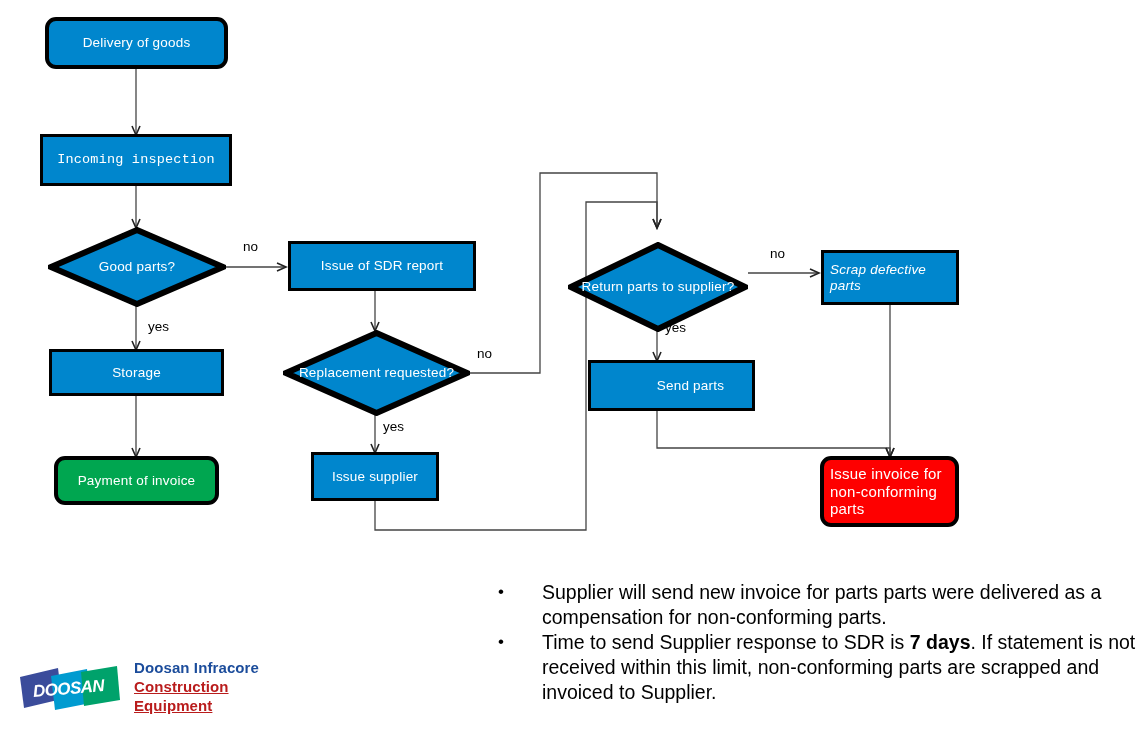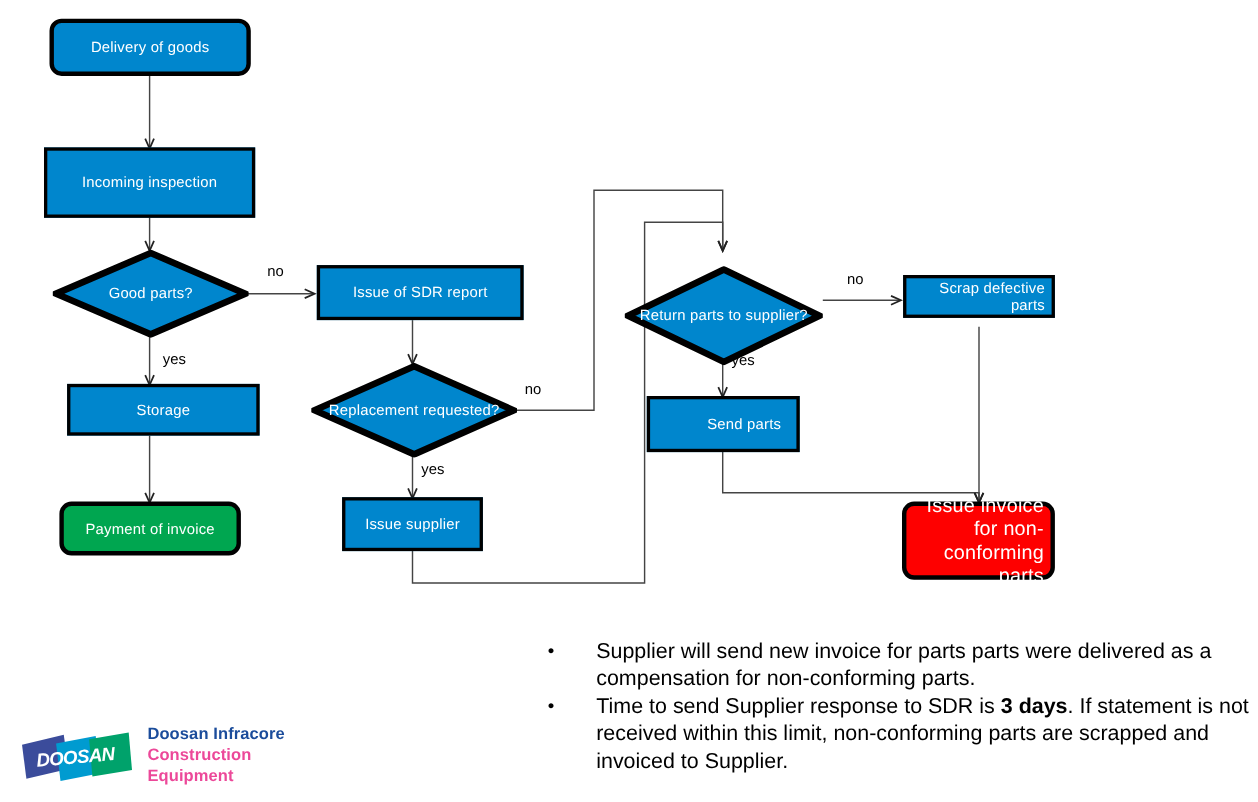--- a/index.html
+++ b/index.html
@@ -22,21 +22,21 @@
     top: 0;
     width: 1144px;
     height: 729px;
   }
   .node {
     position: absolute;
     box-sizing: border-box;
     display: flex;
     align-items: center;
     justify-content: center;
-    text-align: right;
+    text-align: left;
     color: #ffffff;
     font-size: 13.5px;
     line-height: 1.18;
     letter-spacing: 0.2px;
     z-index: 3;
   }
   .node-proc {
     background: #0086CD;
     border: 3.5px solid #000000;
   }
@@ -118,21 +118,21 @@
     flex: 0 0 102px;
   }
   #logo-text {
     margin-left: 14px;
     font-size: 15px;
     font-weight: bold;
     line-height: 1.25;
     color: #1B4C9B;
     letter-spacing: 0.1px;
   }
-  #logo-text .l2 { color: #ec4899; }
+  #logo-text .l2 { color: #b91c1c; text-decoration: underline; }
 </style>
 </head>
 <body>
 
 <svg id="flow-canvas" viewBox="0 0 1144 729" xmlns="http://www.w3.org/2000/svg">
   <defs>
     <marker id="arrow" markerWidth="12" markerHeight="12" refX="9" refY="5" orient="auto" markerUnits="userSpaceOnUse">
       <path d="M1,1 L10,5 L1,9" fill="none" stroke="#222222" stroke-width="1.6"></path>
     </marker>
   </defs>
@@ -163,32 +163,32 @@
     <path d="M890,297 L890,456"></path>
 
     <path d="M657,411 L657,448 L890,448 L890,456"></path>
   </g>
 </svg>
 
 <div class="node node-term" style="left:45px; top:17px; width:183px; height:52px;">
   <span class="node-label">Delivery of goods</span>
 </div>
 
-<div class="node node-proc" style="left:40px; top:134px; width:192px; height:64px;">
+<div class="node node-proc" style="left:40px; top:134px; width:192px; height:52px;font-family:Liberation Mono, monospace;">
   <span class="node-label">Incoming inspection</span>
 </div>
 
 <div class="node node-dec" style="left:48px; top:227px; width:178px; height:80px;">
   <svg class="dia-shape" viewBox="0 0 178 80" preserveAspectRatio="none">
     <polygon points="89,3 175,40 89,77 3,40" fill="#0086CD" stroke="#000000" stroke-width="6"></polygon>
   </svg>
   <span class="node-label">Good parts?</span>
 </div>
 
-<div class="node node-proc" style="left:49px; top:349px; width:175px; height:47px;margin-left:12px;">
+<div class="node node-proc" style="left:49px; top:349px; width:175px; height:47px;">
   <span class="node-label">Storage</span>
 </div>
 
 <div class="node node-term node-term-green" style="left:54px; top:456px; width:165px; height:49px;">
   <span class="node-label">Payment of invoice</span>
 </div>
 
 <div class="node node-proc" style="left:288px; top:241px; width:188px; height:50px;">
   <span class="node-label">Issue of  SDR  report</span>
 </div>
@@ -204,47 +204,47 @@
   <span class="node-label">Issue supplier</span>
 </div>
 
 <div class="node node-dec" style="left:568px; top:242px; width:180px; height:90px;">
   <svg class="dia-shape" viewBox="0 0 180 90" preserveAspectRatio="none">
     <polygon points="90,3 177,45 90,87 3,45" fill="#0086CD" stroke="#000000" stroke-width="6"></polygon>
   </svg>
   <span class="node-label">Return parts to supplier?</span>
 </div>
 
-<div class="node node-proc" style="left:821px; top:250px; width:138px; height:39px;">
+<div class="node node-proc" style="left:821px; top:250px; width:138px; height:55px;font-style:italic;">
   <span class="node-label">Scrap defective parts</span>
 </div>
 
-<div class="node node-proc" style="left:588px; top:360px; width:139px; height:51px;padding-left:38px;">
+<div class="node node-proc" style="left:588px; top:360px; width:167px; height:51px;padding-left:38px;">
   <span class="node-label">Send parts</span>
 </div>
 
-<div class="node node-term node-term-red" style="left:820px; top:456px; width:139px; height:71px; font-size:18px;">
+<div class="node node-term node-term-red" style="left:820px; top:456px; width:139px; height:71px; font-size:15px;">
   <span class="node-label">Issue invoice for non-conforming parts</span>
 </div>
 
 <span class="edge-label" style="left:243px; top:239px;">no</span>
 <span class="edge-label" style="left:148px; top:319px;">yes</span>
 <span class="edge-label" style="left:477px; top:346px;">no</span>
 <span class="edge-label" style="left:383px; top:419px;">yes</span>
 <span class="edge-label" style="left:770px; top:246px;">no</span>
 <span class="edge-label" style="left:665px; top:320px;">yes</span>
 
 <div id="notes">
   <div class="note-row">
     <span class="note-bullet">•</span>
     <span class="note-text"><span>Supplier will send new invoice for parts parts were delivered as a compensation for non-conforming  parts.</span></span>
   </div>
   <div class="note-row">
     <span class="note-bullet">•</span>
-    <span class="note-text"><span>Time to send Supplier response to SDR is </span><b>3 days</b><span>. If statement is not received within this limit, non-conforming parts are scrapped and invoiced to Supplier.</span></span>
+    <span class="note-text"><span>Time to send Supplier response to SDR is </span><b>7 days</b><span>. If statement is not received within this limit, non-conforming parts are scrapped and invoiced to Supplier.</span></span>
   </div>
 </div>
 
 <div id="logo">
   <div id="logo-mark">
     <svg viewBox="0 0 102 50" width="102" height="50">
       <polygon points="2,14 40,5 44,36 6,45" fill="#3B4C9B"></polygon>
       <polygon points="33,13 69,6 73,40 37,47" fill="#009BD0"></polygon>
       <polygon points="63,9 99,3 102,37 66,43" fill="#00A26B"></polygon>
       <text x="51" y="31" text-anchor="middle" fill="#FFFFFF" font-family="'Liberation Sans', sans-serif" font-size="17" font-weight="bold" font-style="italic" transform="rotate(-5 51 31)" letter-spacing="-0.6">DOOSAN</text>

